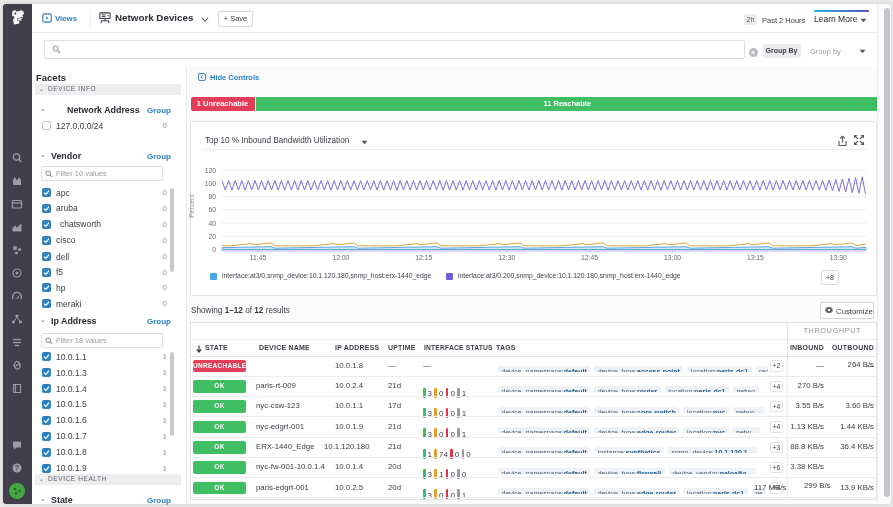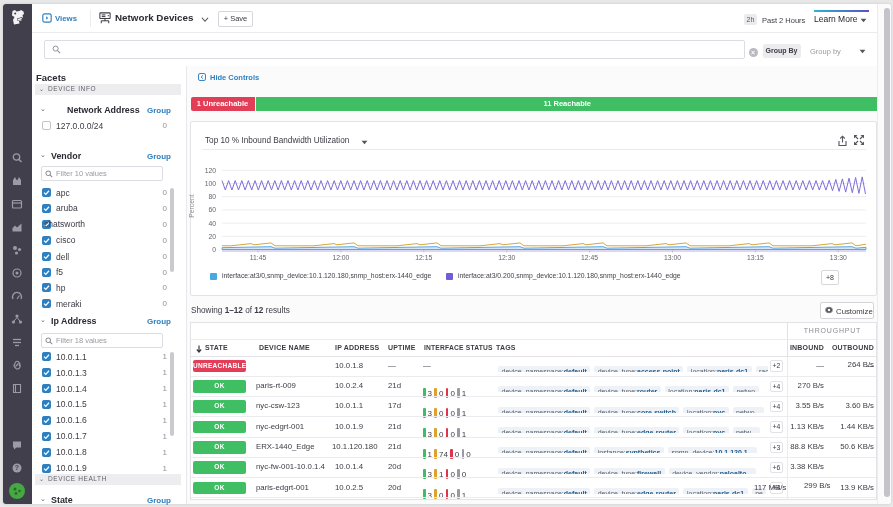--- a/index.html
+++ b/index.html
@@ -164,21 +164,21 @@
       <path d="M2,4.6 L3.8,6.4 L7,2.8" fill="none" stroke="#fff" stroke-width="1.3"></path>
     </svg>
   </div>
 <div class="a flab" style="left:56px;top:203.4px;">aruba</div>
 <div class="a fcnt" style="left:147px;top:203.9px;">0</div>
 <div class="a cb" style="left:41.5px;top:219.8px;">
     <svg width="9" height="9" viewBox="0 0 9 9" style="position:absolute;left:0;top:0;">
       <path d="M2,4.6 L3.8,6.4 L7,2.8" fill="none" stroke="#fff" stroke-width="1.3"></path>
     </svg>
   </div>
-<div class="a flab" style="left:44px;top:219.3px;">chatsworth</div>
+<div class="a flab" style="left:60px;top:219.3px;">chatsworth</div>
 <div class="a fcnt" style="left:147px;top:219.8px;">0</div>
 <div class="a cb" style="left:41.5px;top:235.7px;">
     <svg width="9" height="9" viewBox="0 0 9 9" style="position:absolute;left:0;top:0;">
       <path d="M2,4.6 L3.8,6.4 L7,2.8" fill="none" stroke="#fff" stroke-width="1.3"></path>
     </svg>
   </div>
 <div class="a flab" style="left:56px;top:235.2px;">cisco</div>
 <div class="a fcnt" style="left:147px;top:235.7px;">0</div>
 <div class="a cb" style="left:41.5px;top:251.6px;">
     <svg width="9" height="9" viewBox="0 0 9 9" style="position:absolute;left:0;top:0;">
@@ -411,27 +411,27 @@
 <div class="a cell" style="left:335px;top:416.7px;">10.0.1.9</div>
 <div class="a cell" style="left:388px;top:416.7px;">21d</div>
 <div class="a" style="left:423px;top:422.7px;white-space:nowrap;"><span class="ifbar" style="background:#3ebd64;"></span><span class="ifnum">3</span><span class="ifbar" style="background:#dfa02e;"></span><span class="ifnum">0</span><span class="ifbar" style="background:#e0344c;"></span><span class="ifnum">0</span><span class="ifbar" style="background:#9a9aa2;"></span><span class="ifnum">1</span></div>
 <div class="a" style="left:498px;top:421.0px;width:270px;height:12px;overflow:hidden;white-space:nowrap;"><span class="pill">device_namespace:<b>default</b></span><span class="pill">device_type:<b>edge-router</b></span><span class="pill">location:<b>nyc</b></span><span class="pill">netw...</span></div>
 <div class="a plus" style="left:769.5px;top:421.2px;">+4</div>
 <div class="a cell" style="left:754px;top:416.7px;width:70px;text-align:right;">1.13 KB/s</div>
 <div class="a cell" style="left:804px;top:416.7px;width:70px;text-align:right;">1.44 KB/s</div>
 <div class="a" style="left:191px;top:436.5px;width:685px;height:1px;background:#ececf0;"></div>
 <div class="a badge bok" style="left:193px;top:441.0px;">OK</div>
 <div class="a cell" style="left:256px;top:437.0px;">ERX-1440_Edge</div>
-<div class="a cell" style="left:332px;top:437.0px;">10.1.120.180</div>
+<div class="a cell" style="left:324px;top:437.0px;">10.1.120.180</div>
 <div class="a cell" style="left:388px;top:437.0px;">21d</div>
 <div class="a" style="left:423px;top:443.0px;white-space:nowrap;"><span class="ifbar" style="background:#3ebd64;"></span><span class="ifnum">1</span><span class="ifbar" style="background:#dfa02e;"></span><span class="ifnum">74</span><span class="ifbar" style="background:#e0344c;"></span><span class="ifnum">0</span><span class="ifbar" style="background:#9a9aa2;"></span><span class="ifnum">0</span></div>
 <div class="a" style="left:498px;top:441.3px;width:270px;height:12px;overflow:hidden;white-space:nowrap;"><span class="pill">device_namespace:<b>default</b></span><span class="pill">instance:<b>synthetics</b></span><span class="pill">snmp_device:<b>10.1.120.1...</b></span></div>
 <div class="a plus" style="left:769.5px;top:441.5px;">+3</div>
 <div class="a cell" style="left:754px;top:437.0px;width:70px;text-align:right;">88.8 KB/s</div>
-<div class="a cell" style="left:804px;top:437.0px;width:70px;text-align:right;">50.6 KB/s</div>
+<div class="a cell" style="left:804px;top:437.0px;width:70px;text-align:right;">36.4 KB/s</div>
 <div class="a" style="left:191px;top:456.8px;width:685px;height:1px;background:#ececf0;"></div>
 <div class="a badge bok" style="left:193px;top:461.3px;">OK</div>
 <div class="a cell" style="left:256px;top:457.3px;">nyc-fw-001-10.0.1.4</div>
 <div class="a cell" style="left:335px;top:457.3px;">10.0.1.4</div>
 <div class="a cell" style="left:388px;top:457.3px;">20d</div>
 <div class="a" style="left:423px;top:463.3px;white-space:nowrap;"><span class="ifbar" style="background:#3ebd64;"></span><span class="ifnum">3</span><span class="ifbar" style="background:#dfa02e;"></span><span class="ifnum">1</span><span class="ifbar" style="background:#e0344c;"></span><span class="ifnum">0</span><span class="ifbar" style="background:#9a9aa2;"></span><span class="ifnum">0</span></div>
 <div class="a" style="left:498px;top:461.6px;width:270px;height:12px;overflow:hidden;white-space:nowrap;"><span class="pill">device_namespace:<b>default</b></span><span class="pill">device_type:<b>firewall</b></span><span class="pill">device_vendor:<b>paloalto...</b></span></div>
 <div class="a plus" style="left:769.5px;top:461.8px;">+6</div>
 <div class="a cell" style="left:754px;top:457.3px;width:70px;text-align:right;">3.38 KB/s</div>
 <div class="a cell" style="left:804px;top:476px;width:70px;text-align:left;">299 B/s</div>

